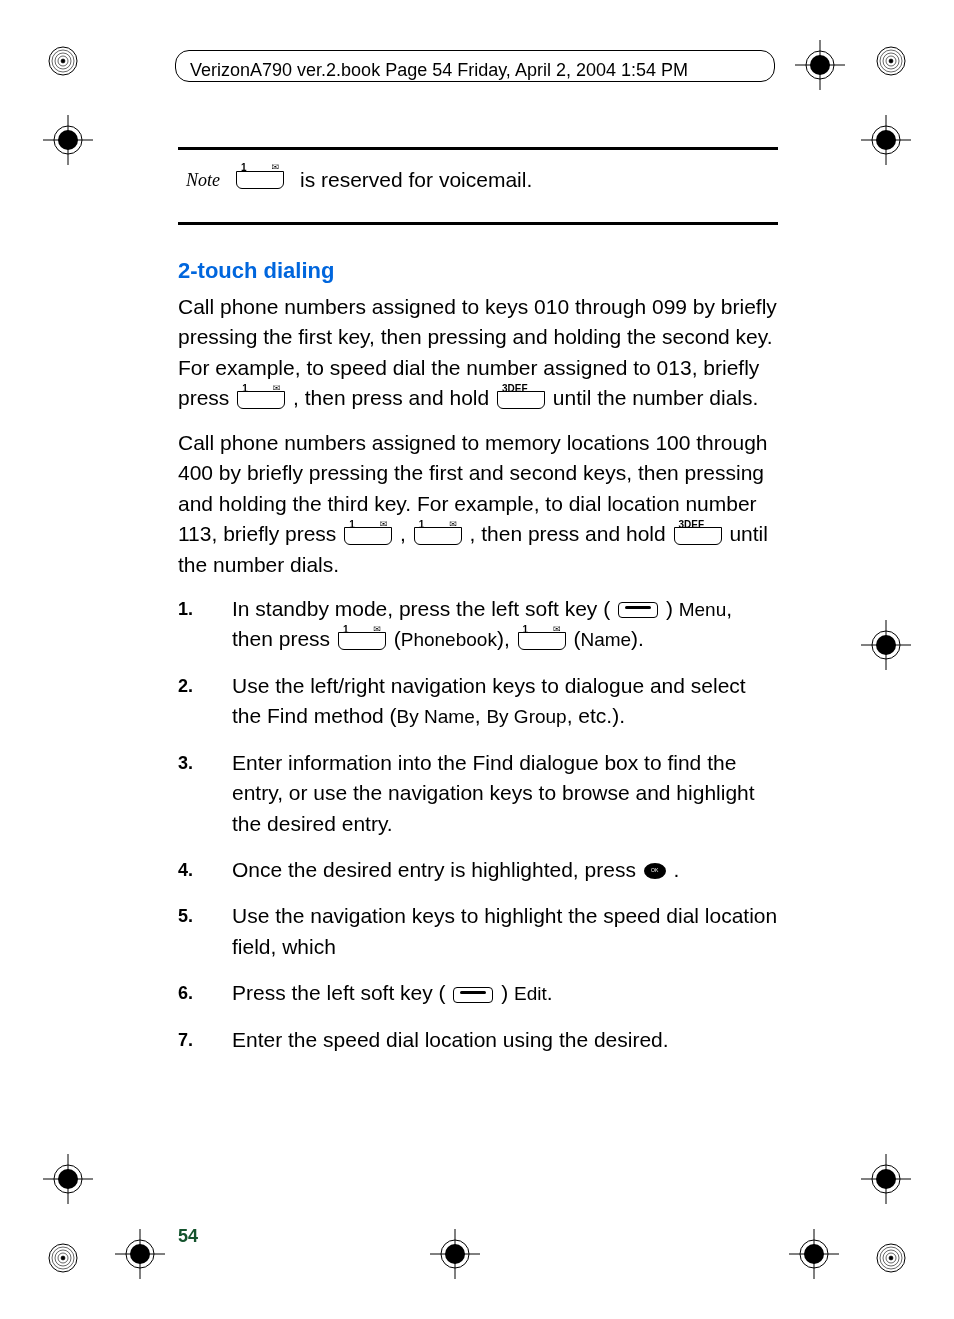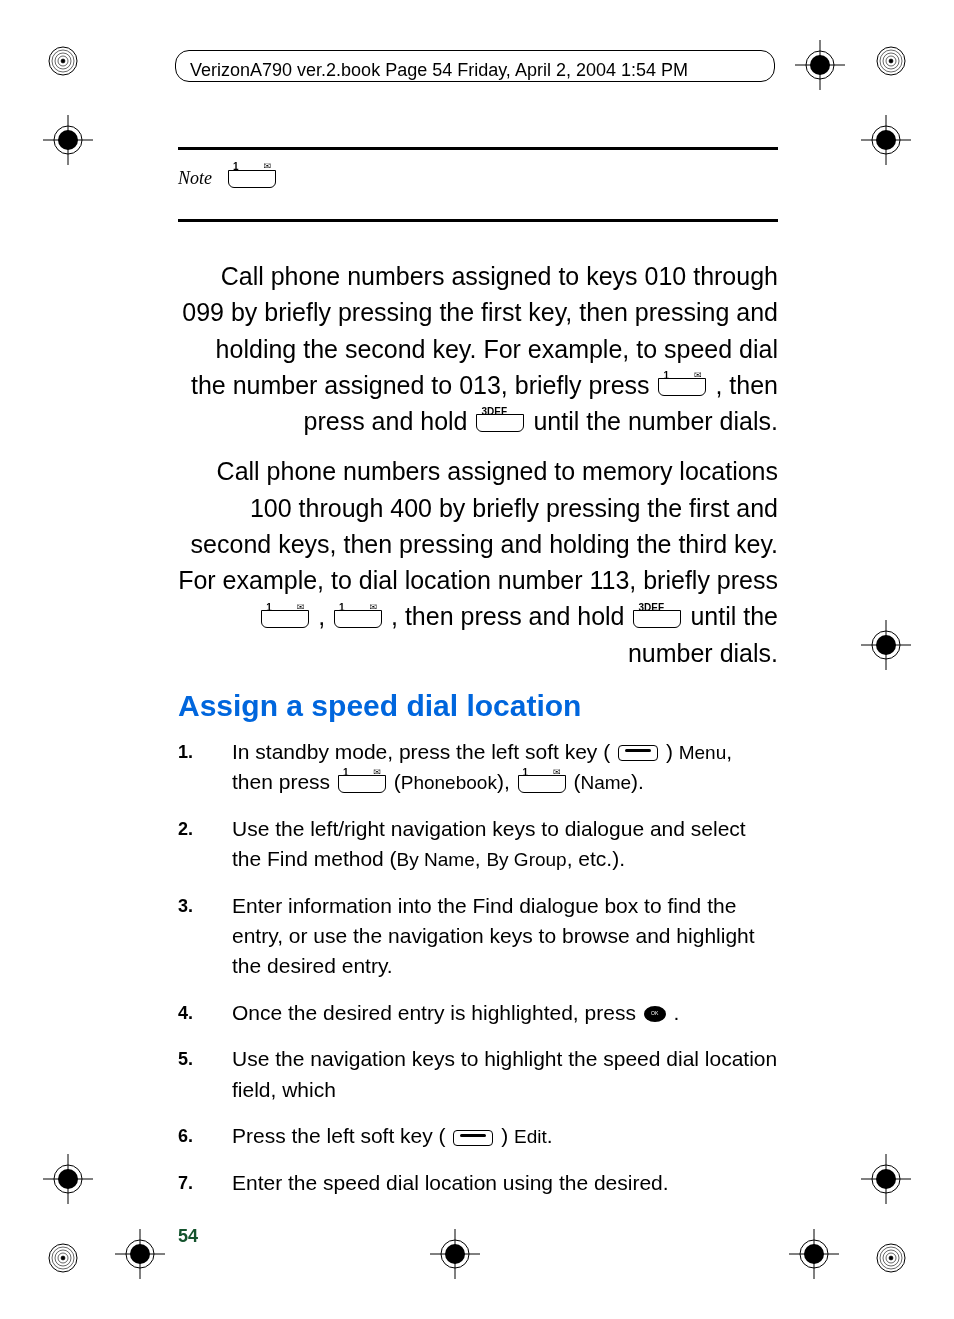--- a/index.html
+++ b/index.html
@@ -47,20 +47,21 @@
       padding: 18px 0 30px 0;
       display: flex;
       align-items: center;
       gap: 14px;
       font-size: 21px;
     }
     .note-icon {
       font-style: italic;
       font-family: cursive;
       font-size: 18px;
+      margin-left: 8px;
     }
     .key-icon {
       display: inline-block;
       width: 48px;
       height: 18px;
       border: 1.5px solid #000;
       border-top-width: 1px;
       border-radius: 0 0 6px 6px;
       vertical-align: middle;
       position: relative;
@@ -133,24 +134,23 @@
       margin-bottom: 8px;
     }
     .h-blue-large {
       color: #0066dd;
       font-size: 30px;
       font-weight: bold;
       margin-top: 18px;
       margin-bottom: 14px;
     }
     .body-text {
-      font-size: 25px;
+      font-size: 21px;
       line-height: 1.45;
       margin-bottom: 14px;
-      text-align: right;
     }
     ol.steps {
       list-style: none;
       counter-reset: step;
     }
     ol.steps > li {
       counter-increment: step;
       position: relative;
       padding-left: 54px;
       font-size: 21px;
@@ -296,43 +296,44 @@
     </svg>
 </div>
 
 <div class="header-line">
   <span>VerizonA790 ver.2.book  Page 54  Friday, April 2, 2004  1:54 PM</span>
 </div>
 
 <div class="note-box">
   <span class="note-icon">Note</span>
   <span class="key-icon mail" data-key="1"></span>
+  <span> is reserved for voicemail.</span>
 </div>
 
 <div class="content">
 
+  <div class="h-blue-small">2-touch dialing</div>
   <p class="body-text">
     <span>Call phone numbers assigned to keys 010 through 099 by briefly pressing the first key, then pressing and holding the second key. For example, to speed dial the number assigned to 013, briefly press </span>
     <span class="key-icon mail" data-key="1"></span>
     <span>, then press and hold </span>
     <span class="key-icon" data-key="3DEF"></span>
     <span> until the number dials.</span>
   </p>
 
   <p class="body-text">
     <span>Call phone numbers assigned to memory locations 100 through 400 by briefly pressing the first and second keys, then pressing and holding the third key. For example, to dial location number 113, briefly press </span>
     <span class="key-icon mail" data-key="1"></span>
     <span>, </span>
     <span class="key-icon mail" data-key="1"></span>
     <span>, then press and hold </span>
     <span class="key-icon" data-key="3DEF"></span>
     <span> until the number dials.</span>
   </p>
 
-  <div class="h-blue-large">Assign a speed dial location</div>
 
   <ol class="steps">
     <li>
       <span>In standby mode, press the left soft key (</span>
       <span class="softkey-icon"></span>
       <span>) </span><span class="bold-inline">Menu</span><span>, then press </span>
       <span class="key-icon mail" data-key="1"></span>
       <span> (</span><span class="bold-inline">Phonebook</span><span>), </span>
       <span class="key-icon mail" data-key="1"></span>
       <span> (</span><span class="bold-inline">Name</span><span>).</span>

